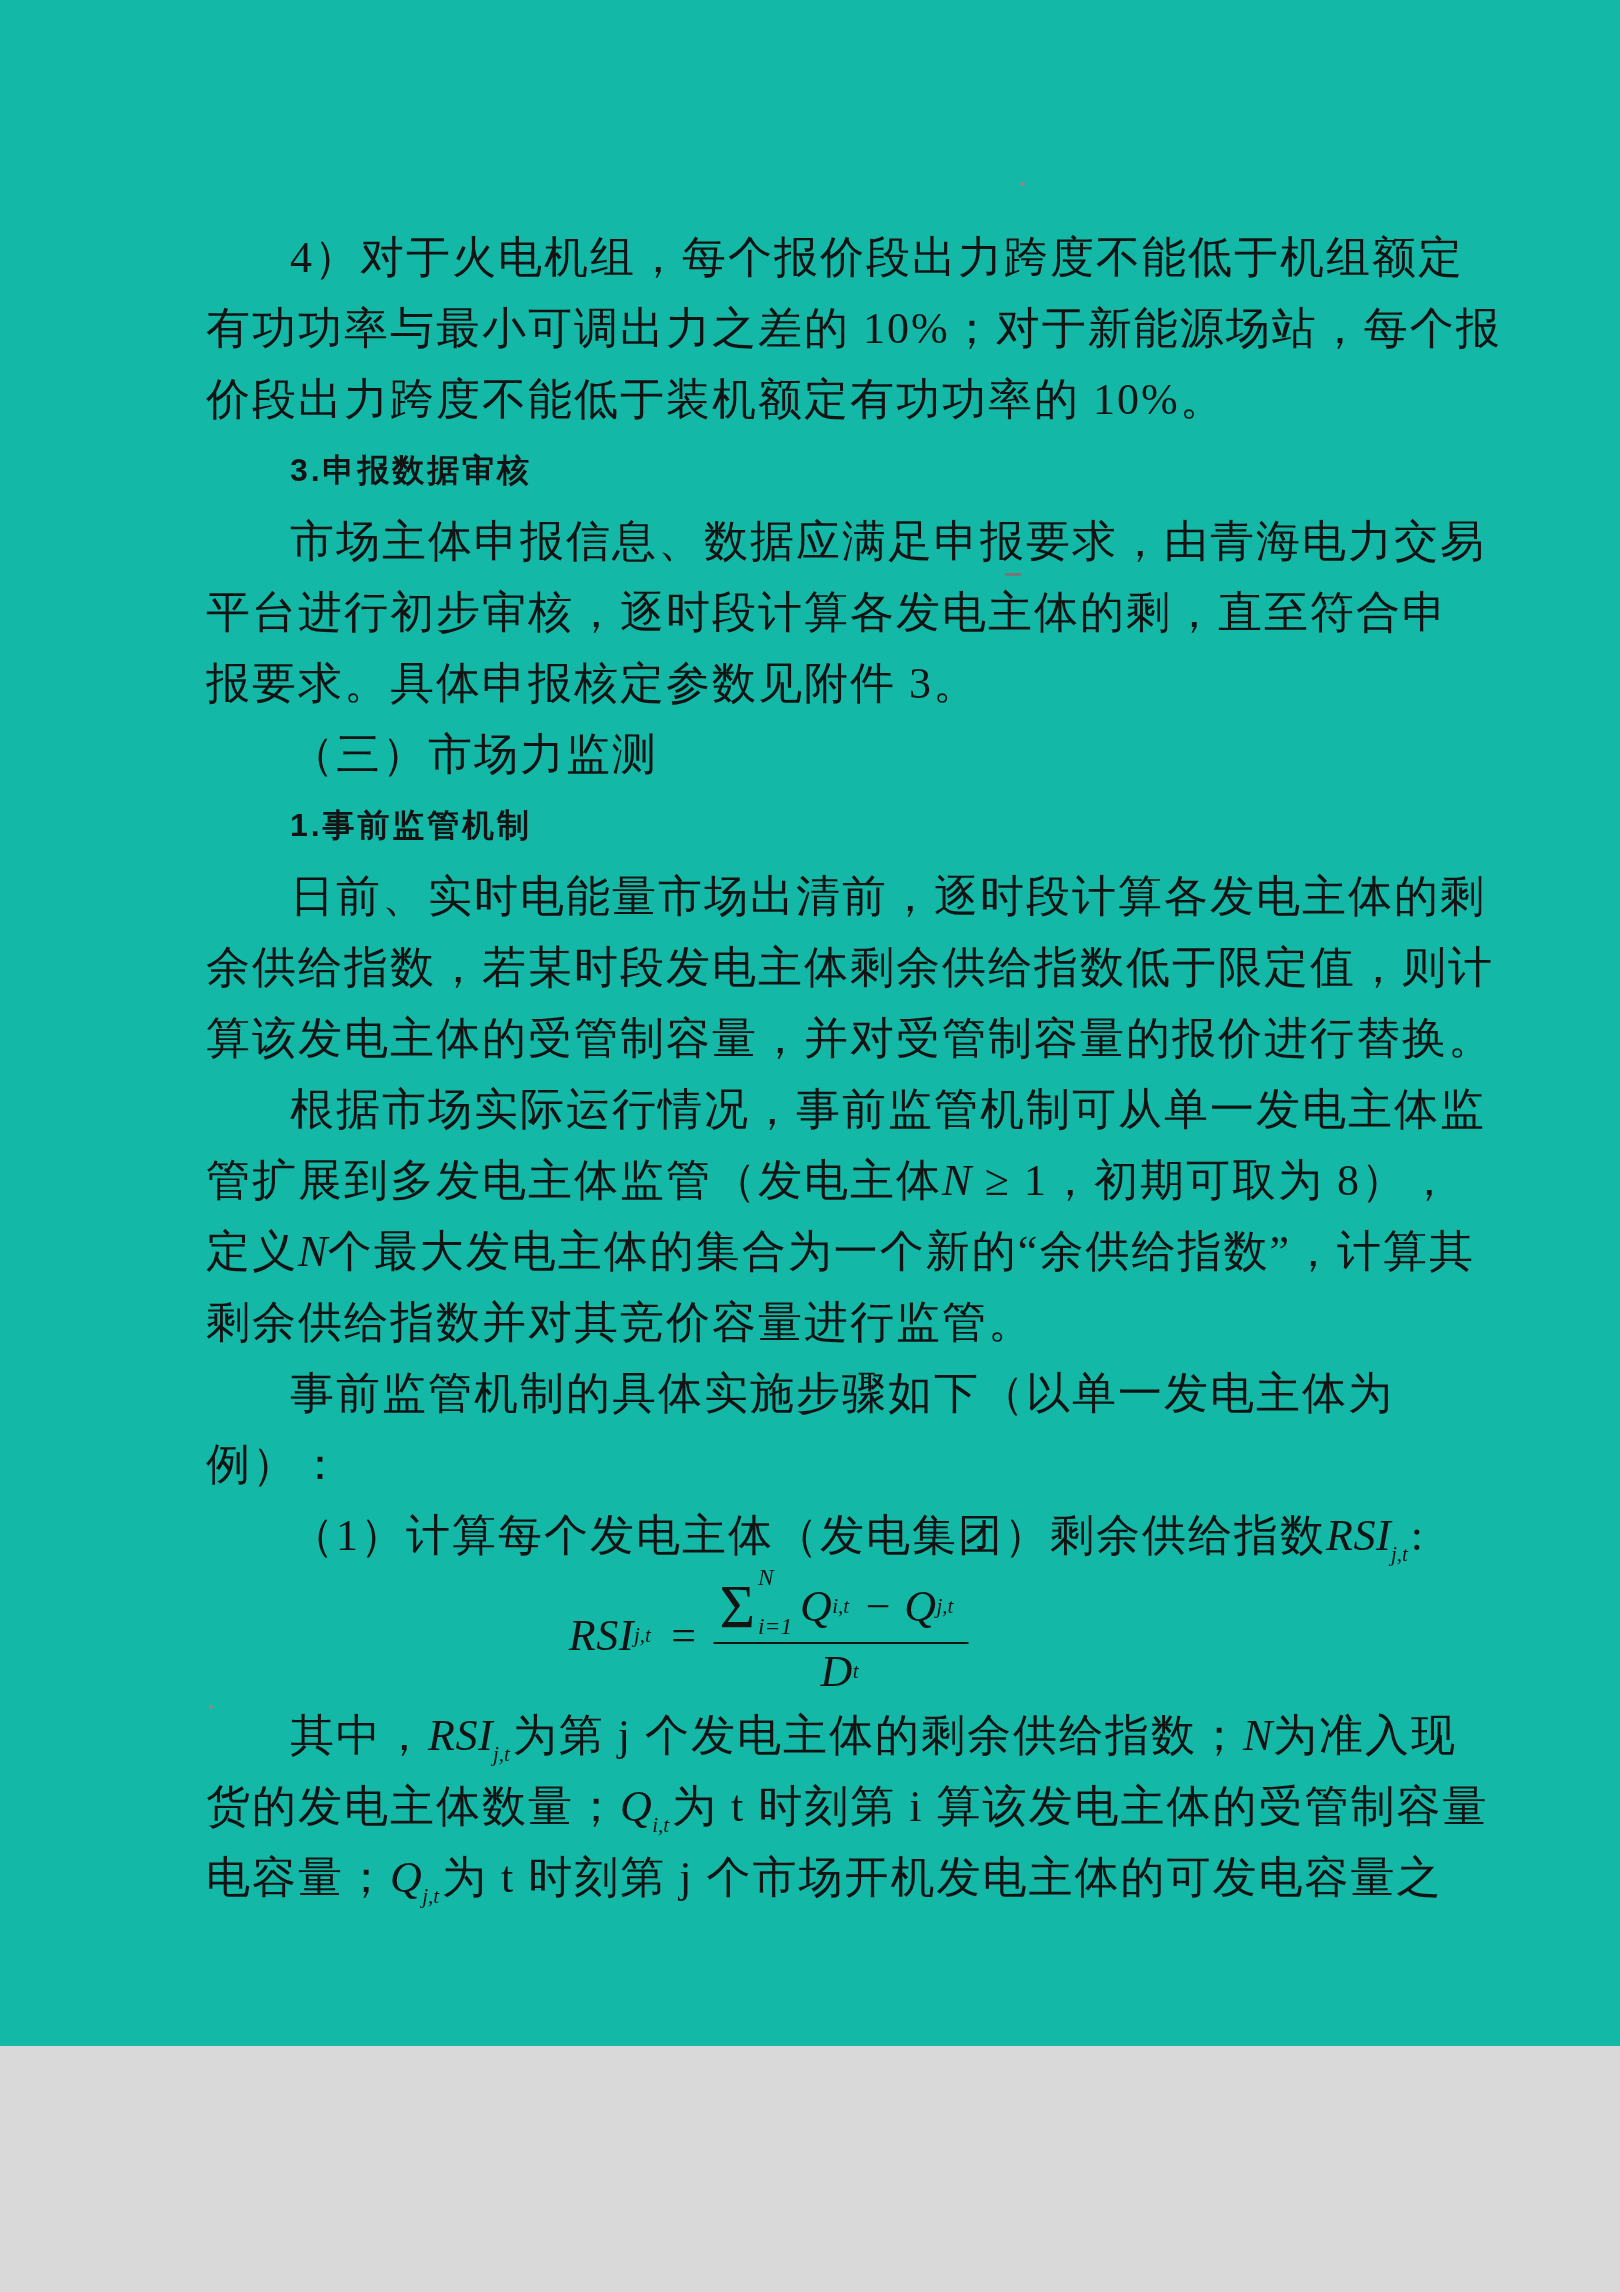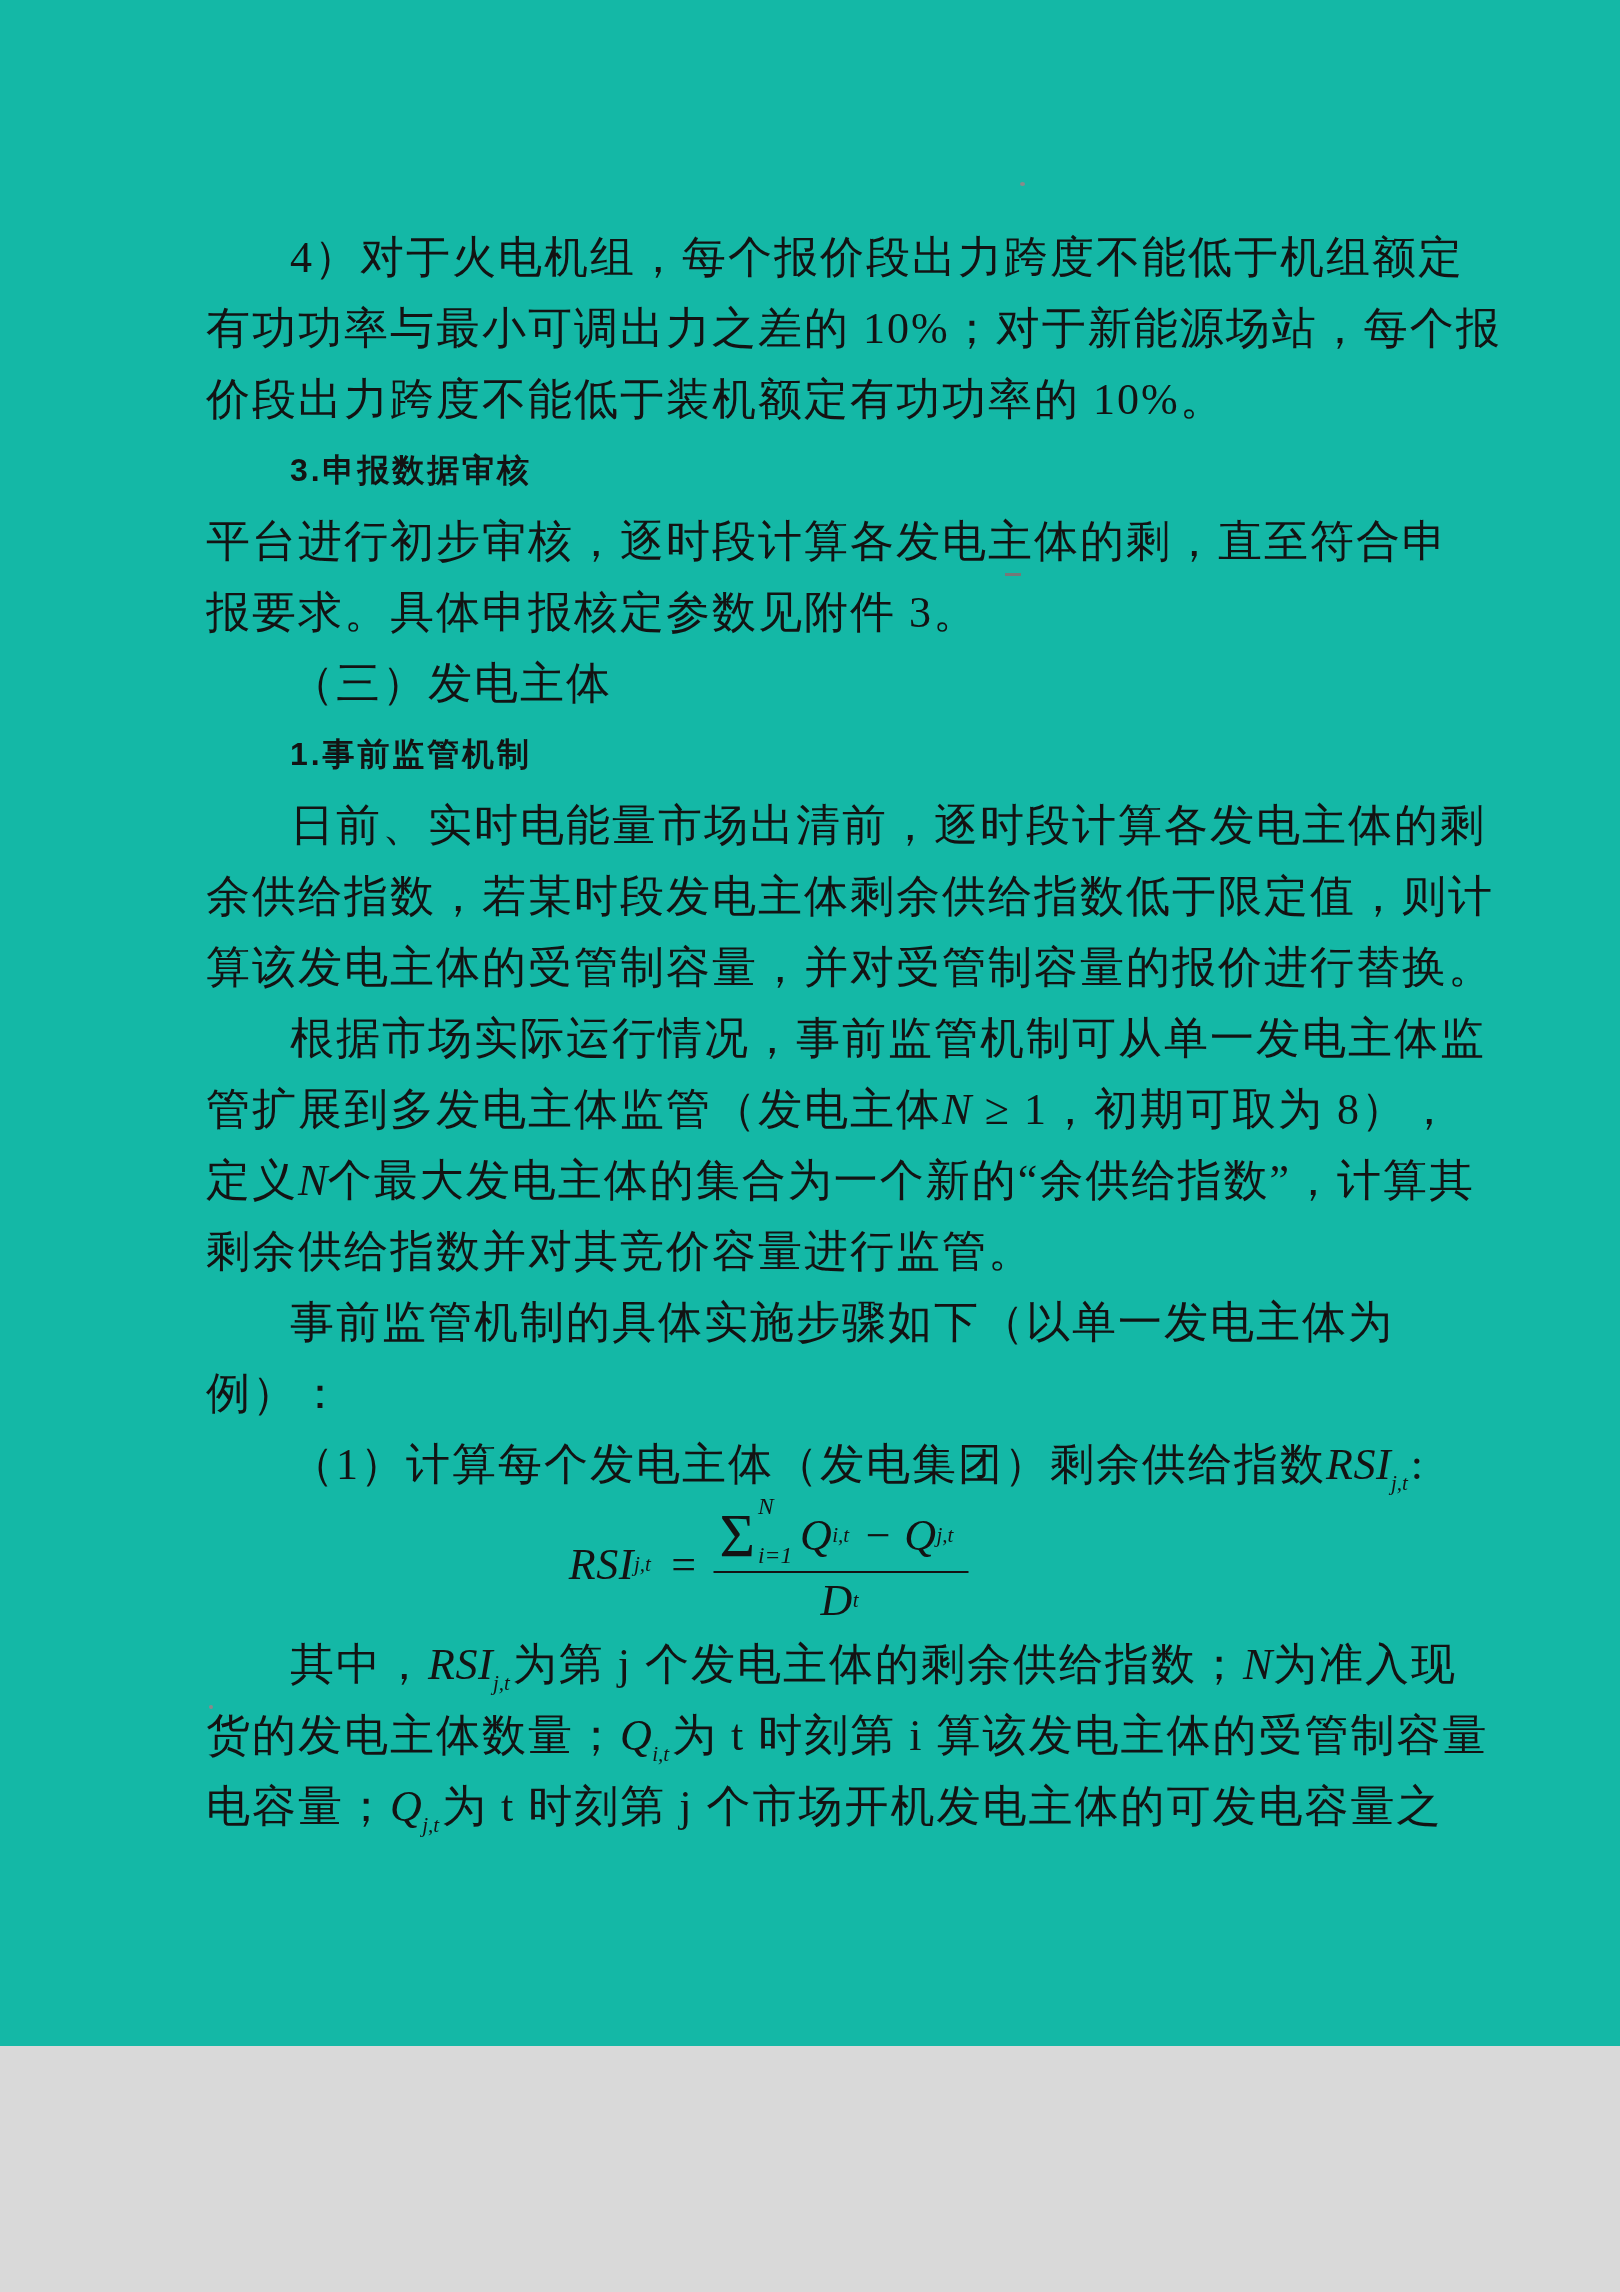--- a/index.html
+++ b/index.html
@@ -33,24 +33,25 @@
 
 <div class="page">
   <div class="textblock">
 
     <div class="line indent">4）对于火电机组，每个报价段出力跨度不能低于机组额定</div>
     <div class="line">有功功率与最小可调出力之差的 10%；对于新能源场站，每个报</div>
     <div class="line">价段出力跨度不能低于装机额定有功功率的 10%。</div>
 
     <div class="line indent heading">3.申报数据审核</div>
 
+    <div class="line indent">市场主体申报信息、数据应满足申报要求，由青海电力交易</div>
     <div class="line">平台进行初步审核，逐时段计算各发电主体的剩，直至符合申</div>
     <div class="line">报要求。具体申报核定参数见附件 3。</div>
 
-    <div class="line indent">（三）发电主体</div>
+    <div class="line indent">（三）市场力监测</div>
 
     <div class="line indent heading">1.事前监管机制</div>
 
     <div class="line indent">日前、实时电能量市场出清前，逐时段计算各发电主体的剩</div>
     <div class="line">余供给指数，若某时段发电主体剩余供给指数低于限定值，则计</div>
     <div class="line">算该发电主体的受管制容量，并对受管制容量的报价进行替换。</div>
 
     <div class="line indent">根据市场实际运行情况，事前监管机制可从单一发电主体监</div>
     <div class="line">
       <span>管扩展到多发电主体监管（发电主体</span><span class="mvar">N</span><span> ≥ 1，初期可取为 8），</span>

